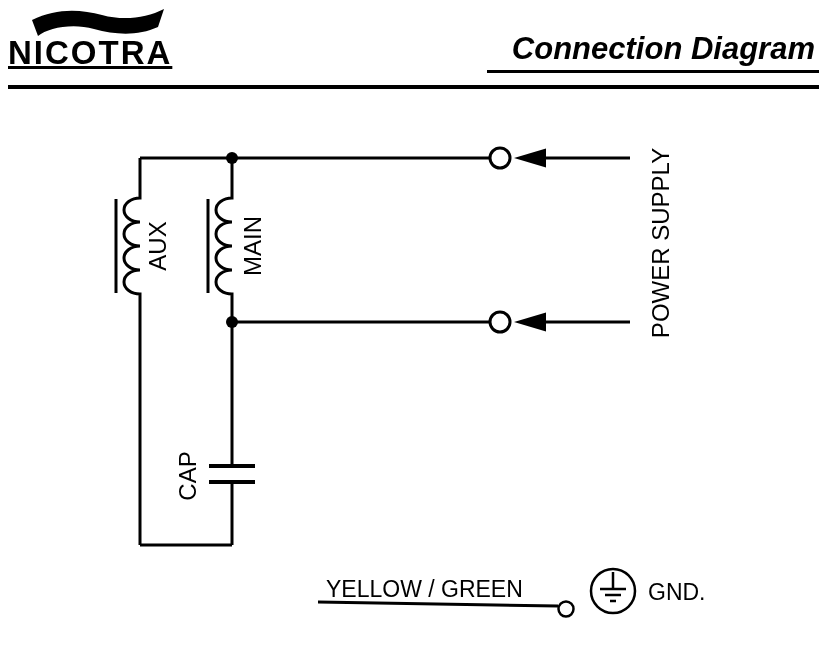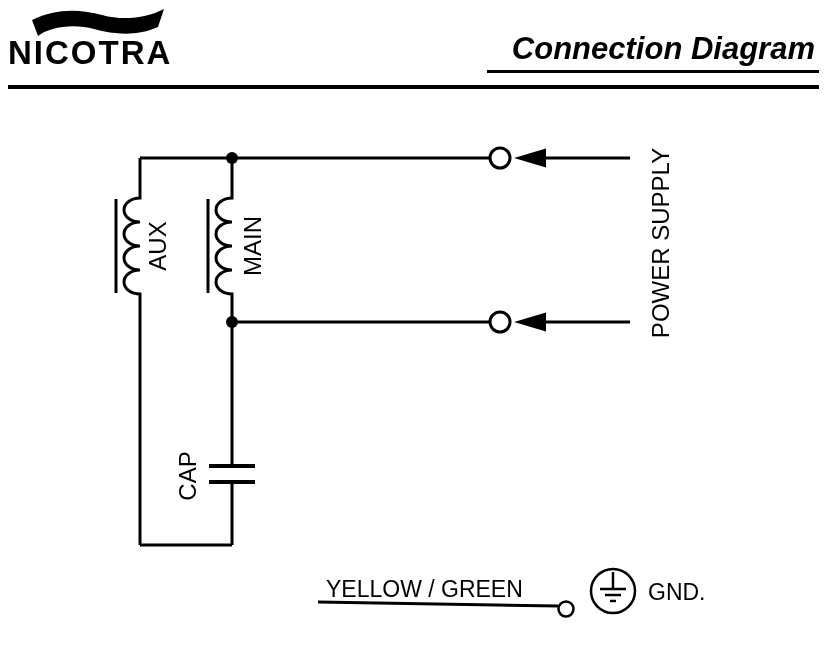--- a/index.html
+++ b/index.html
@@ -14,20 +14,21 @@
     overflow: hidden;
   }
   .logo-flag { position: absolute; left: 28px; top: 6px; }
   .brand-name {
     position: absolute;
     left: 8px;
     top: 34px;
     font-size: 33px;
     font-weight: bold;
     letter-spacing: 2px;
+    text-decoration: underline;
   }
   .title {
     position: absolute;
     right: 12px;
     top: 31px;
     font-size: 31px;
     font-weight: bold;
     font-style: italic;
     white-space: nowrap;
   }

